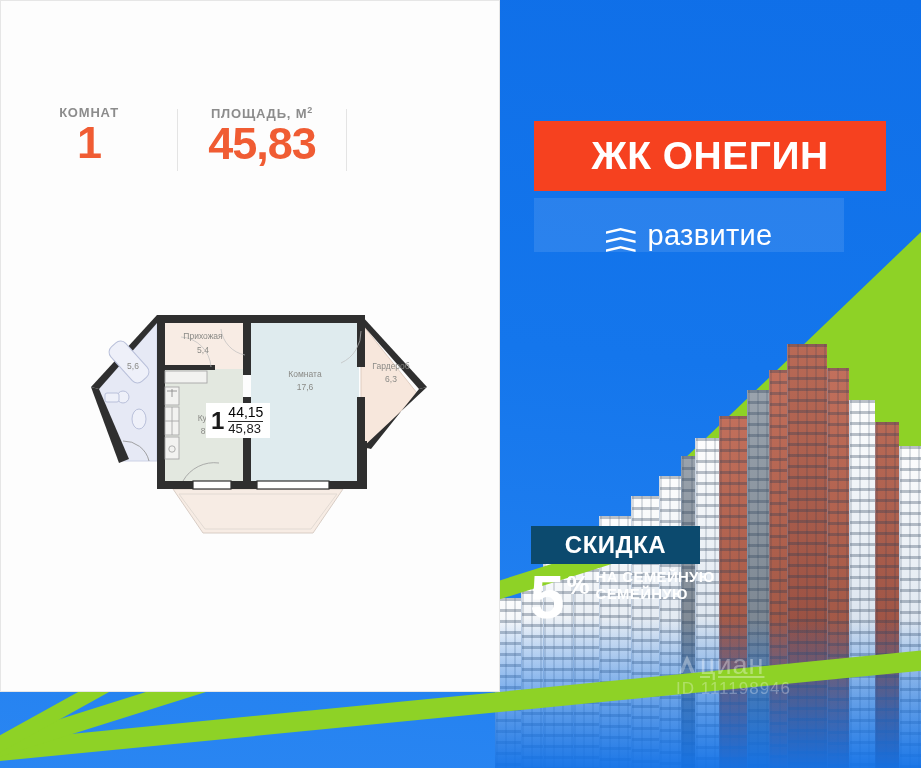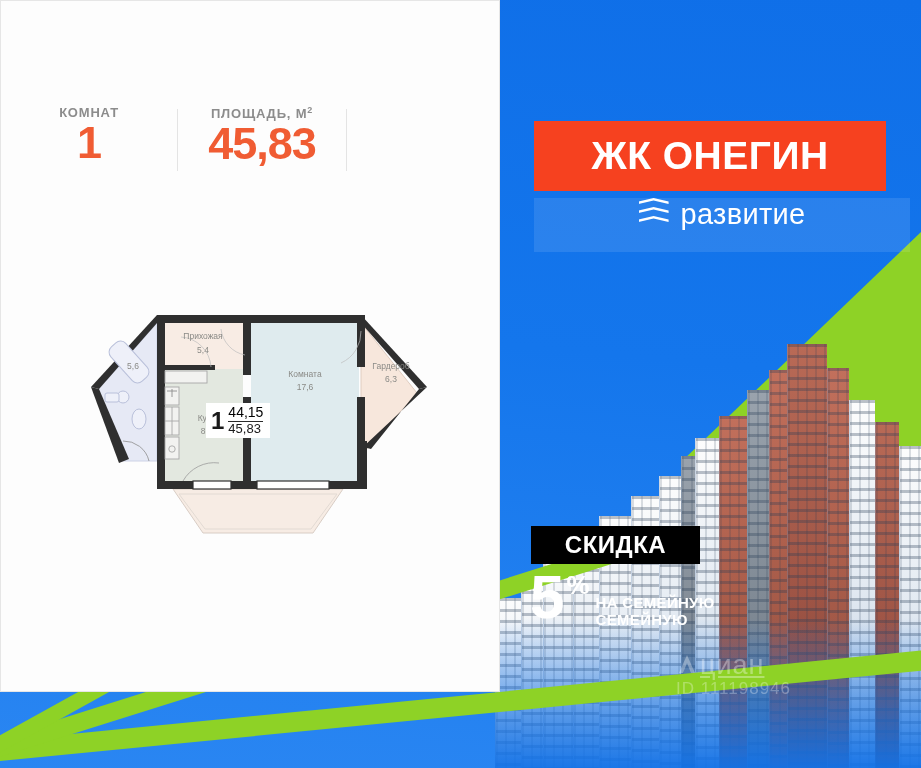--- a/index.html
+++ b/index.html
@@ -101,23 +101,23 @@
   .brand-red span {
     color: #ffffff;
     font-size: 39px;
     font-weight: bold;
     letter-spacing: .5px;
     white-space: nowrap;
   }
   .brand-blue {
     position: absolute;
     left: 534px; top: 198px;
-    width: 376px; height: 54px;
+    width: 310px; height: 54px;
     background: rgba(255,255,255,.10);
-    display: flex; align-items: flex-start; justify-content: center;
+    display: flex; align-items: flex-end; justify-content: center;
     gap: 12px;
   }
   .brand-blue .txt {
     color: #ffffff;
     font-size: 29px;
     letter-spacing: .3px;
     white-space: nowrap;
   }
   .chev-stack {
     display: flex; flex-direction: column; gap: 3px;
@@ -128,21 +128,21 @@
     height: 6px;
     background: #ffffff;
     clip-path: polygon(50% 0%, 100% 60%, 100% 100%, 50% 40%, 0% 100%, 0% 60%);
   }
 
   
   .disc-red {
     position: absolute;
     left: 531px; top: 526px;
     width: 169px; height: 38px;
-    background: #000000;
+    background: #0c4a6e;
     display: flex; align-items: center; justify-content: center;
   }
   .disc-red span {
     color: #ffffff; font-size: 24px; font-weight: bold; letter-spacing: .5px;
   }
   .disc-body {
     position: absolute;
     left: 524px; top: 568px;
     width: 230px; height: 72px;
     display: flex; align-items: flex-start;
@@ -156,21 +156,20 @@
   }
   .disc-pct {
     color: #ffffff;
     font-size: 26px;
     font-weight: bold;
     margin-top: 2px;
     margin-left: 2px;
   }
   .disc-lines {
     margin-left: 6px;
-    margin-top: 26px;
     color: #ffffff;
     font-size: 15px;
     font-weight: bold;
     line-height: 1.15;
     letter-spacing: .3px;
   }
 
   
   .wm {
     position: absolute;

